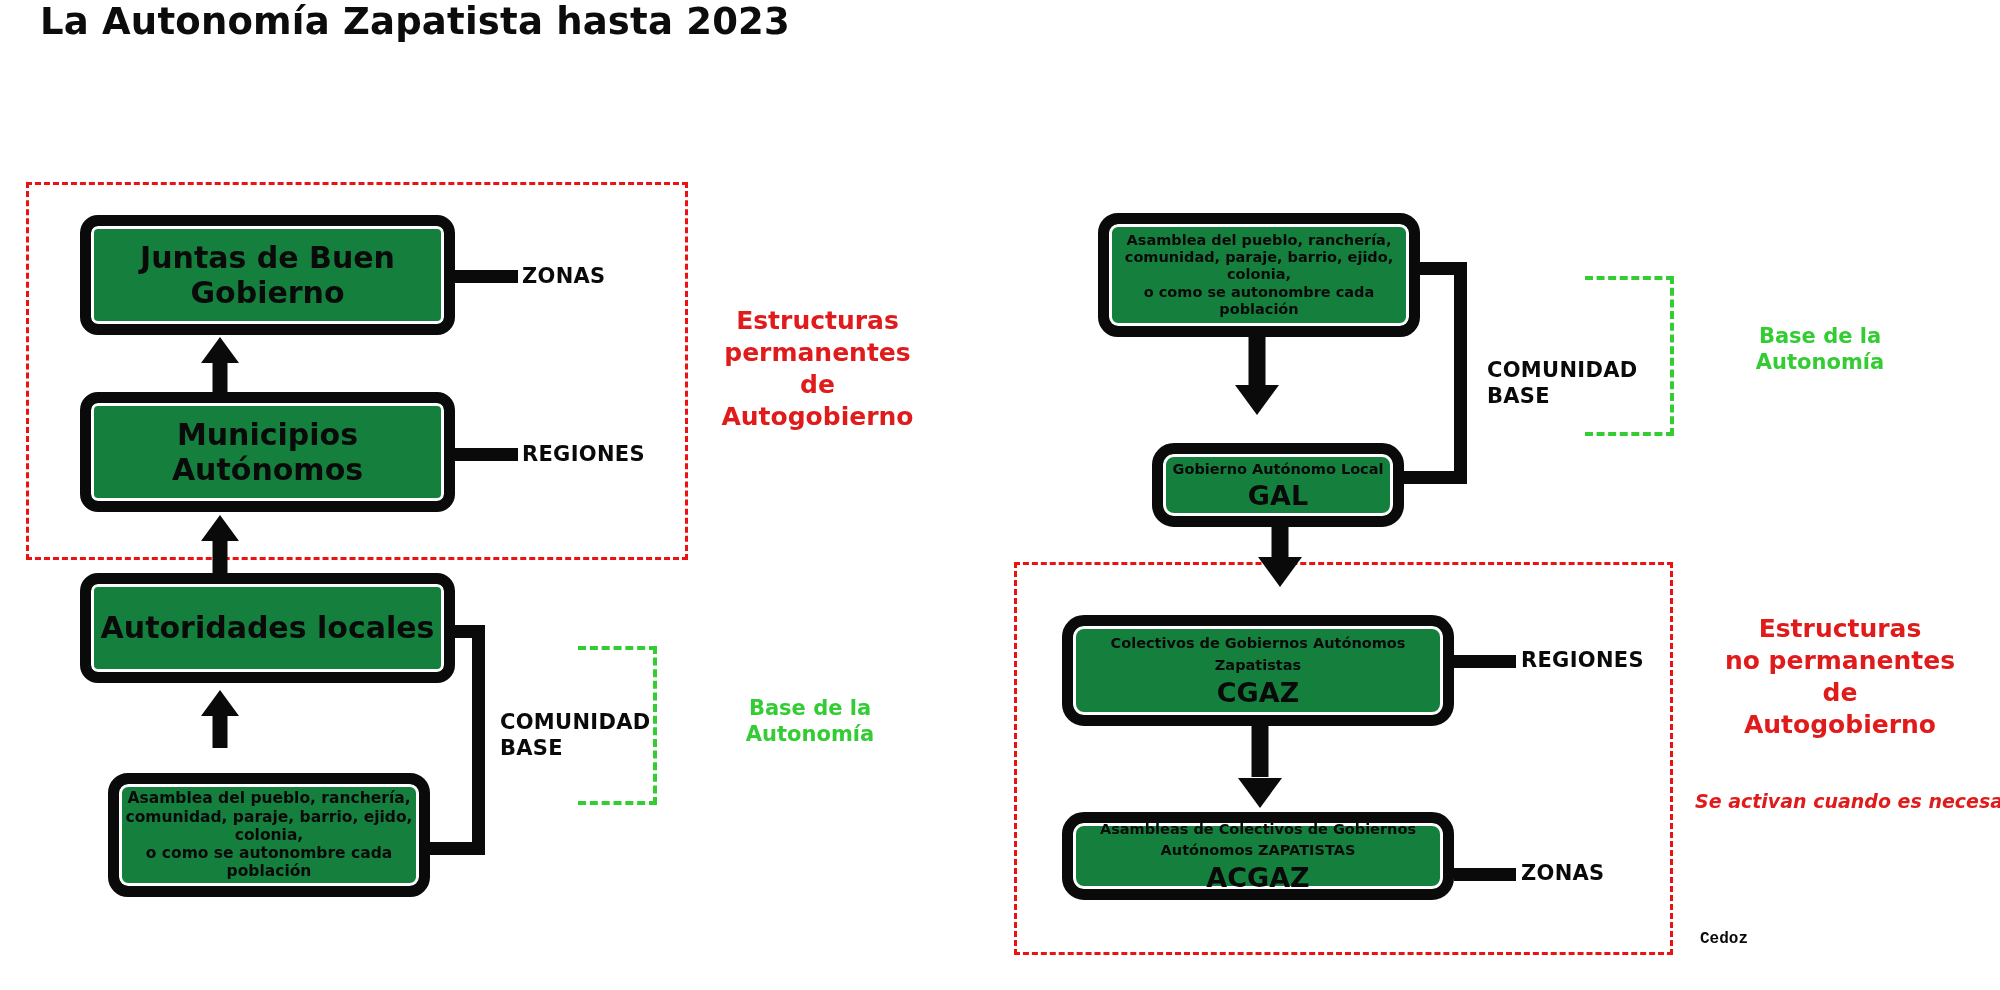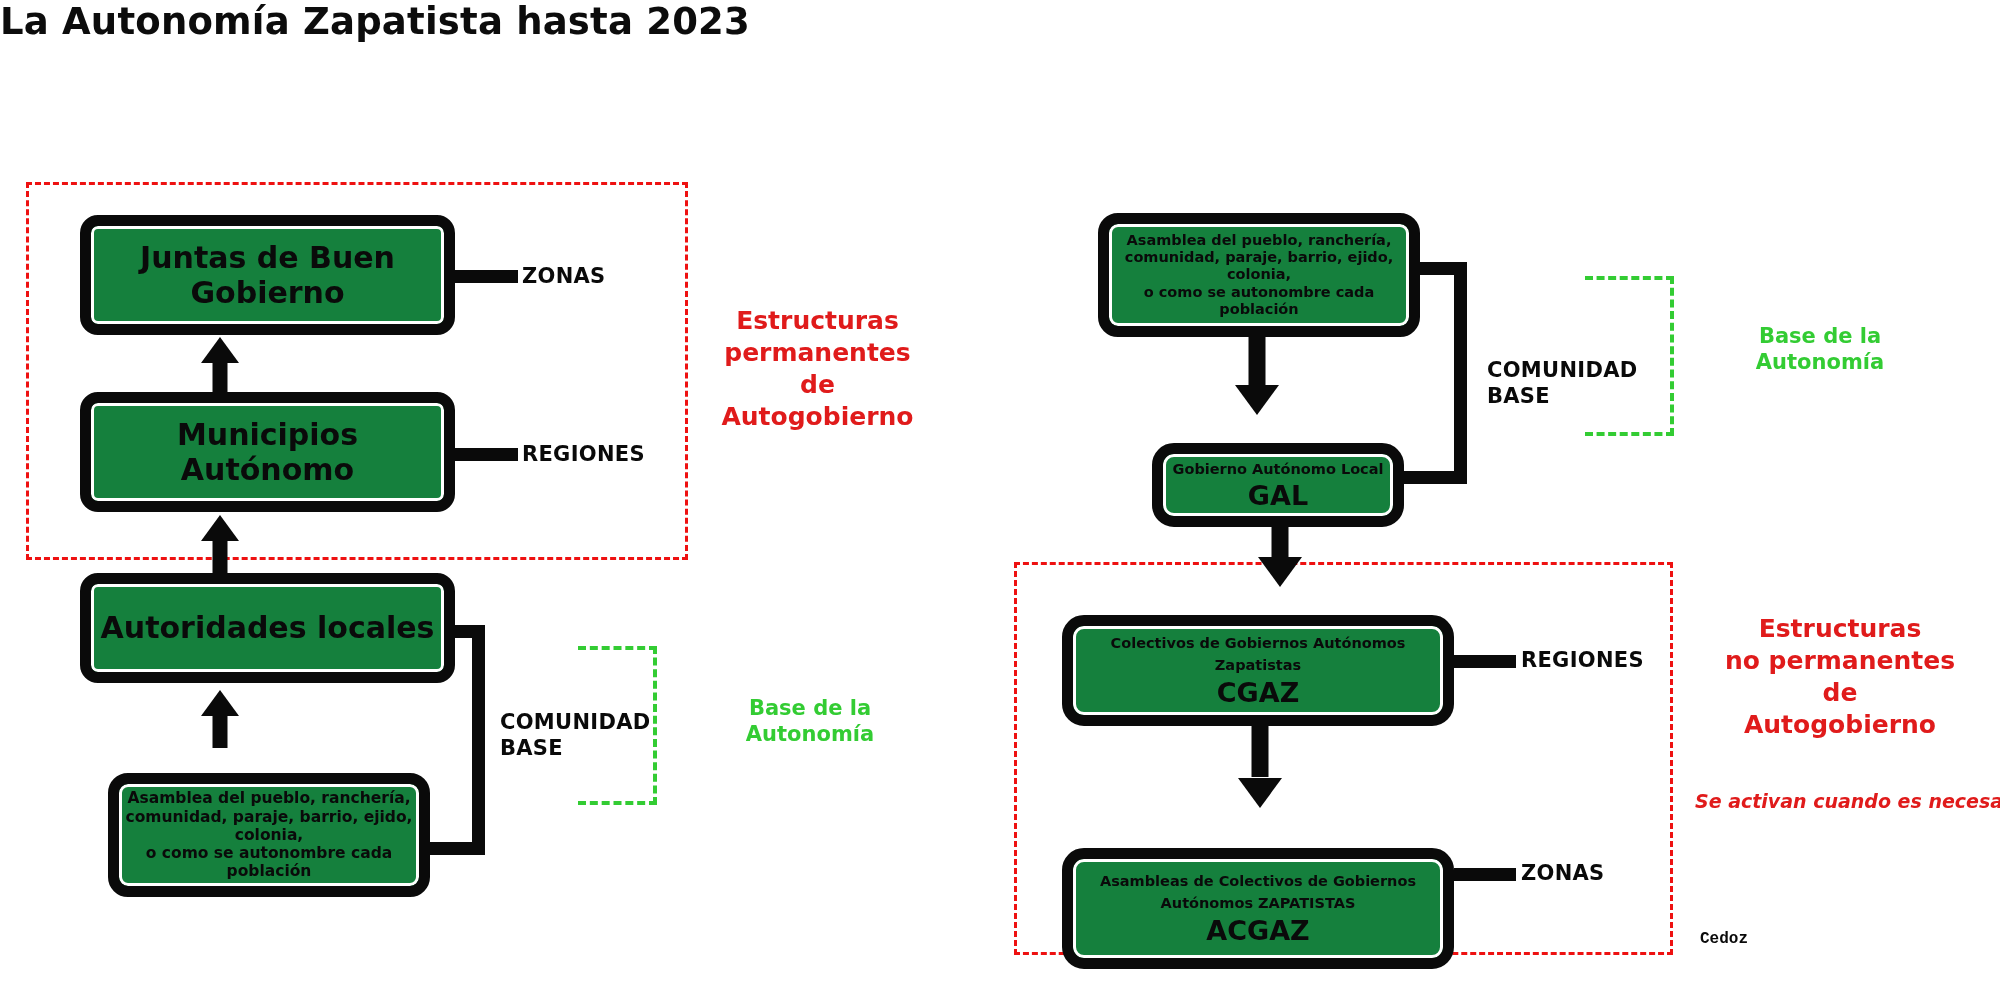--- a/index.html
+++ b/index.html
@@ -2,21 +2,21 @@
 <html><head>
 <meta charset="utf-8">
 <style>
   * { box-sizing: border-box; margin: 0; padding: 0; }
   html, body {
     width: 2000px; height: 990px;
     background: #ffffff;
     font-family: "Liberation Sans", sans-serif;
     overflow: hidden;
   }
-  #stage { position: relative; width: 2000px; height: 990px; }
+  #stage { position: relative; width: 2000px; height: 990px; padding-left: 40px; }
 
   
   .panel-title {
     font-family: "DejaVu Sans", sans-serif;
     font-weight: bold;
     font-size: 37px;
     letter-spacing: 0.2px;
     color: #0c0c0c;
     white-space: nowrap;
   }
@@ -183,21 +183,21 @@
   <div class="stub" style="left:455px; top:270px; width:63px;"></div>
   <div class="cap-black" style="left:522px; top:264px;">ZONAS</div>
 
   <div class="arrow-up" style="left:190px; top:337px; width:60px; height:55px;">
     <div class="shaft" style="top:20px; height:35px;"></div>
     <div class="head"></div>
   </div>
 
   <div class="node" style="left:80px; top:392px; width:375px; height:120px;">
     <div class="lines big-label" style="white-space:pre-line;">Municipios
-Autónomo</div>
+Autónomos</div>
   </div>
   <div class="stub" style="left:455px; top:448px; width:63px;"></div>
   <div class="cap-black" style="left:522px; top:442px;">REGIONES</div>
 
   <div class="arrow-up" style="left:190px; top:515px; width:60px; height:58px;">
     <div class="shaft" style="top:22px; height:36px;"></div>
     <div class="head"></div>
   </div>
 
   <div class="node" style="left:80px; top:573px; width:375px; height:110px;">
@@ -273,21 +273,21 @@
     </div>
   </div>
   <div class="stub" style="left:1454px; top:655px; width:62px;"></div>
   <div class="cap-black" style="left:1521px; top:648px;">REGIONES</div>
 
   <div class="arrow-down" style="left:1228px; top:711px; width:64px; height:97px;">
     <div class="shaft" style="height:66px;"></div>
     <div class="head"></div>
   </div>
 
-  <div class="node" style="left:1062px; top:848px; width:392px; height:121px; border-radius:22px;">
+  <div class="node" style="left:1062px; top:812px; width:392px; height:88px; border-radius:22px;">
     <div class="lines">
       <div class="tiny-label" style="white-space:pre-line;">Asambleas de Colectivos de Gobiernos
 Autónomos ZAPATISTAS</div>
       <div class="acronym">ACGAZ</div>
     </div>
   </div>
   <div class="stub" style="left:1454px; top:868px; width:62px;"></div>
   <div class="cap-black" style="left:1521px; top:861px;">ZONAS</div>
 
   <div class="cap-red" style="left:1690px; top:613px; width:300px;">Estructuras

